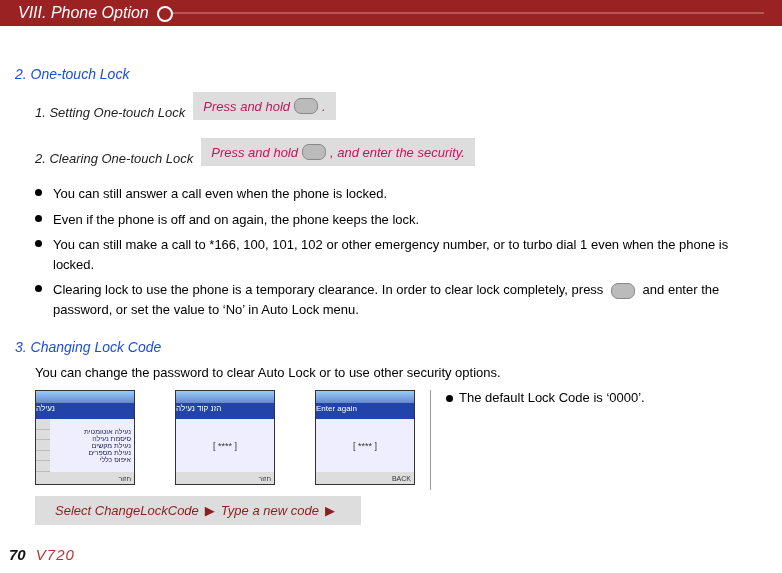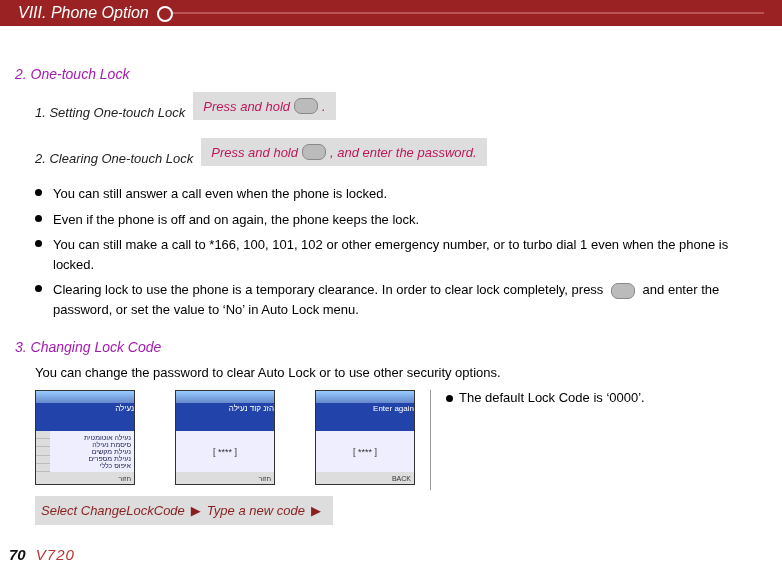--- a/index.html
+++ b/index.html
@@ -38,21 +38,21 @@
     background: #9a2222;
     border: 2px solid #fff;
     position: absolute;
     left: -2px;
     top: -6px;
   }
   .content {
     padding: 20px 15px 0 15px;
   }
   .sec-title {
-    color: #a21caf;
+    color: #1d4ed8;
     font-size: 14px;
     font-style: italic;
     margin: 20px 0 10px 0;
   }
   .sub-line {
     margin: 8px 0 18px 20px;
     font-size: 13px;
     font-style: italic;
     color: #222;
     display: flex;
@@ -131,25 +131,25 @@
     box-sizing: border-box;
     display: flex;
     flex-direction: column;
     font-size: 8px;
   }
   .ps-top {
     height: 12px;
     background: linear-gradient(#9cf,#68c);
   }
   .ps-head {
-    height: 28px;
+    height: 16px;
     background: #24a;
     color: #fff;
     font-size: 8px;
-    text-align: right;
+    text-align: left;
     line-height: 12px;
     overflow: hidden;
   }
   .ps-body {
     flex: 1;
     display: flex;
     font-size: 8px;
   }
   .ps-side {
     width: 14px;
@@ -192,21 +192,21 @@
     height: 7px;
     background: #000;
     border-radius: 50%;
     display: inline-block;
     margin-right: 6px;
     vertical-align: middle;
   }
   .step-bar {
     background: #ddd;
     color: #8a1f1f;
-    padding: 7px 6px;
+    padding: 7px 20px;
     margin: 6px 0 0 20px;
     font-style: italic;
     font-size: 13px;
     display: inline-flex;
     align-items: flex-end;
   }
   .arrow {
     margin: 0 6px;
     font-style: normal;
   }
@@ -249,21 +249,21 @@
       <span class="key-icon"></span>
       <span>.</span>
     </span>
   </div>
 
   <div class="sub-line">
     <span>2. Clearing One-touch Lock</span>
     <span class="hlbox">
       <span>Press and hold </span>
       <span class="key-icon"></span>
-      <span>, and enter the password.</span>
+      <span>, and enter the security.</span>
     </span>
   </div>
 
   <ul class="bullets">
     <li>You can still answer a call even when the phone is locked.</li>
     <li>Even if the phone is off and on again, the phone keeps the lock.</li>
     <li>You can still make a call to *166, 100, 101, 102 or other emergency number, or to turbo dial 1 even when the phone is locked.</li>
     <li>
       <span>Clearing lock to use the phone is a temporary clearance. In order to clear lock completely, press </span>
       <span class="inline-key"></span>

